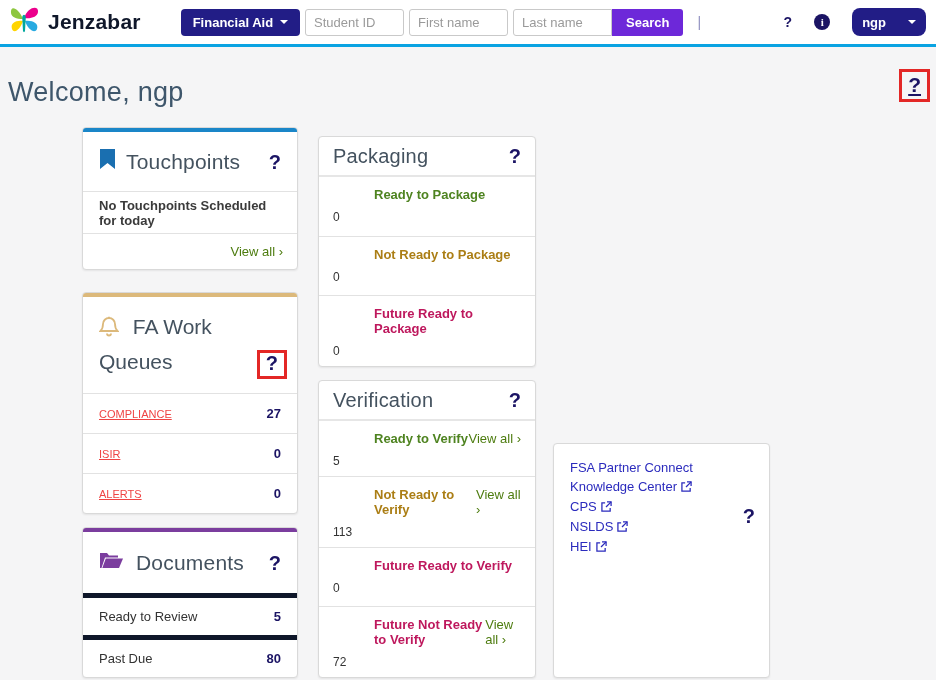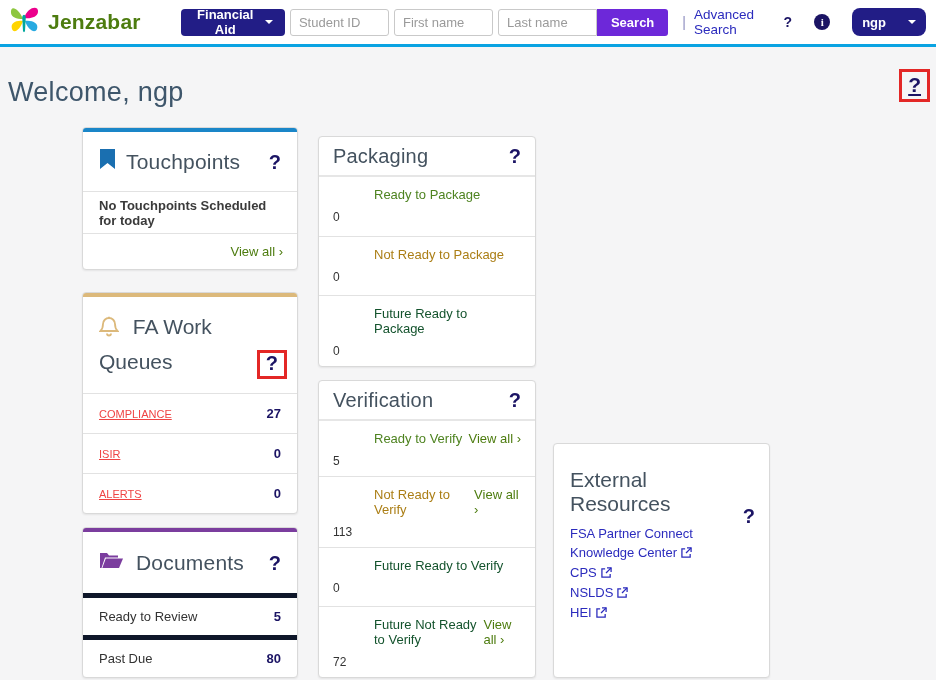--- a/index.html
+++ b/index.html
@@ -11,21 +11,21 @@
     overflow:hidden;
   }
   
   .topbar {
     height:47px; background:#ffffff;
     border-bottom:3px solid #0aa3e2;
     display:flex; align-items:center;
     padding:0 10px 0 8px;
   }
   .logo { display:flex; align-items:center; gap:6px; cursor:pointer; }
-  .logo-text { font-size:21px; font-weight:600; color:#4d7c0f; letter-spacing:0.2px; }
+  .logo-text { font-size:21px; font-weight:600; color:#0f172a; letter-spacing:0.2px; }
   .header-center { display:flex; align-items:center; margin-left:40px; }
   .module-btn {
     background:#221d86; color:#fff; font-weight:bold; font-size:13px;
     border:none; border-radius:4px; height:27px; padding:0 12px;
     display:flex; align-items:center; gap:7px; cursor:pointer;
     font-family:"Liberation Sans", sans-serif;
   }
   .caret { width:0; height:0; border-left:4px solid transparent; border-right:4px solid transparent; border-top:4px solid #fff; display:inline-block; }
   .hdr-input {
     height:27px; width:99px; border:1px solid #c9c9c9; border-radius:3px;
@@ -94,24 +94,24 @@
   .doc-header .help-q { margin-left:auto; }
   .doc-row { border-top:5px solid #0f172a; height:42px; display:flex; align-items:center; padding:0 16px; }
   .doc-label { font-size:13px; color:#333; }
   
   .mid-header { height:40px; display:flex; align-items:center; padding:0 14px; border-bottom:2px solid #e6e6e6; }
   .mid-header .card-title { font-size:20px; }
   .mid-header .help-q { margin-left:auto; }
   .pkg-row { padding:10px 14px 8px 14px; }
   .pkg-row + .pkg-row { border-top:1px solid #e2e2e2; }
   .pkg-row-top { display:flex; align-items:flex-start; }
-  .pkg-label { font-size:13px; font-weight:normal;padding-left:41px; }
+  .pkg-label { font-size:13px; font-weight:bold;padding-left:41px; }
   .pkg-label.green { color:#4e8320; }
   .pkg-label.amber { color:#ab7e15; }
-  .pkg-label.default { color:#14532d; }
+  .pkg-label.default { color:#be185d; }
   .pkg-view { margin-left:auto; }
   .pkg-count { font-size:12px; color:#333; margin-top:8px; }
   .pkg-row-sm { min-height:59px; }
   
   .ext-card { position:relative; height:235px; padding:14px 16px; }
   .ext-title { font-size:21px; font-weight:400; color:#44525f; margin:10px 0 8px 0; }
   .ext-help { position:absolute; right:14px; top:62px; }
   .ext-list { list-style:none; }
   .ext-list li { line-height:18px; margin-bottom:1px; max-width:165px; }
   .ext-link { color:#2b2bbd; font-size:13px; text-decoration:none; cursor:pointer; }
@@ -139,21 +139,20 @@
       <span>Financial Aid</span>
       <span class="caret"></span>
     </button>
     <input class="hdr-input" placeholder="Student ID" style="">
     <input class="hdr-input" placeholder="First name" style="">
     <div class="input-group">
       <input class="hdr-input" placeholder="Last name" style="">
       <button class="search-btn">Search</button>
     </div>
     <span class="sep">|</span>
-    <a class="adv-link">Advanced Search</a>
   </div>
 
   <div class="header-right">
     <span class="hdr-help">?</span>
     <span class="info-icon">i</span>
     <button class="user-btn">
       <span>ngp</span>
       <span class="caret"></span>
     </button>
   </div>
@@ -297,21 +296,20 @@
           <span class="pkg-label default">Future Not Ready to Verify</span>
           <a class="view-all pkg-view">View all ›</a>
         </div>
         <div class="pkg-count">72</div>
       </div>
     </div>
   </div>
 
   <div class="col3">
     <div class="card ext-card">
-      <div class="ext-title">External Resources</div>
       <span class="help-q ext-help">?</span>
       <ul class="ext-list">
         <li>
           <a class="ext-link"><span>FSA Partner Connect Knowledge Center</span><svg class="ext-ico" width="11" height="11" viewBox="0 0 12 12" fill="none" stroke="#2b2bbd" stroke-width="1.4">
                 <path d="M4.5 2H1v9h9V7.5"></path>
                 <path d="M6.5 1H11v4.5"></path>
                 <path d="M11 1 5.5 6.5"></path>
               </svg></a>
         </li>
         <li>

